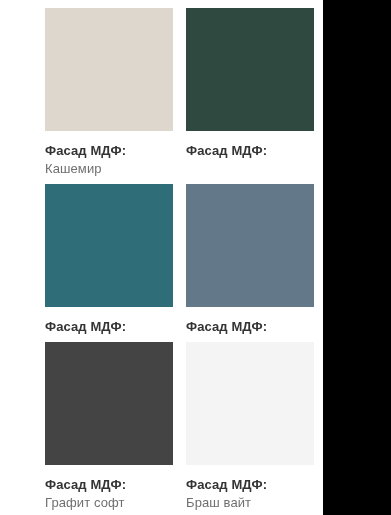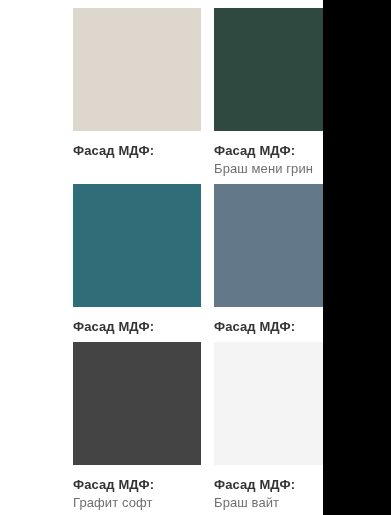--- a/index.html
+++ b/index.html
@@ -34,21 +34,20 @@
     width: 269px;
     display: grid;
     grid-template-columns: 128px 128px;
     column-gap: 13px;
     row-gap: 0px;
   }
 
   .swatch-card {
     width: 128px;
     margin-bottom: 9px;
-    margin-left: 28px;
   }
 
   .swatch-chip {
     width: 128px;
     height: 123px;
     display: block;
   }
 
   .swatch-caption {
     padding-top: 13px;
@@ -93,28 +92,28 @@
 <body>
 
 <div id="app" style="background: rgb(255, 255, 255);">
 
   <div id="swatch-grid">
 
     <div class="swatch-card">
       <span class="swatch-chip" style="background: rgb(222, 215, 206);"></span>
       <div class="swatch-caption">
         <span class="swatch-label">Фасад МДФ:</span>
+        <span class="swatch-value">Кашемир</span>
       </div>
     </div>
 
     <div class="swatch-card">
       <span class="swatch-chip" style="background: rgb(47, 73, 64);"></span>
       <div class="swatch-caption">
         <span class="swatch-label">Фасад МДФ:</span>
-        <span class="swatch-value">Браш мени грин</span>
       </div>
     </div>
 
     <div class="swatch-card">
       <span class="swatch-chip" style="background: rgb(47, 110, 121);"></span>
       <div class="swatch-caption">
         <span class="swatch-label">Фасад МДФ:</span>
       </div>
     </div>
 

